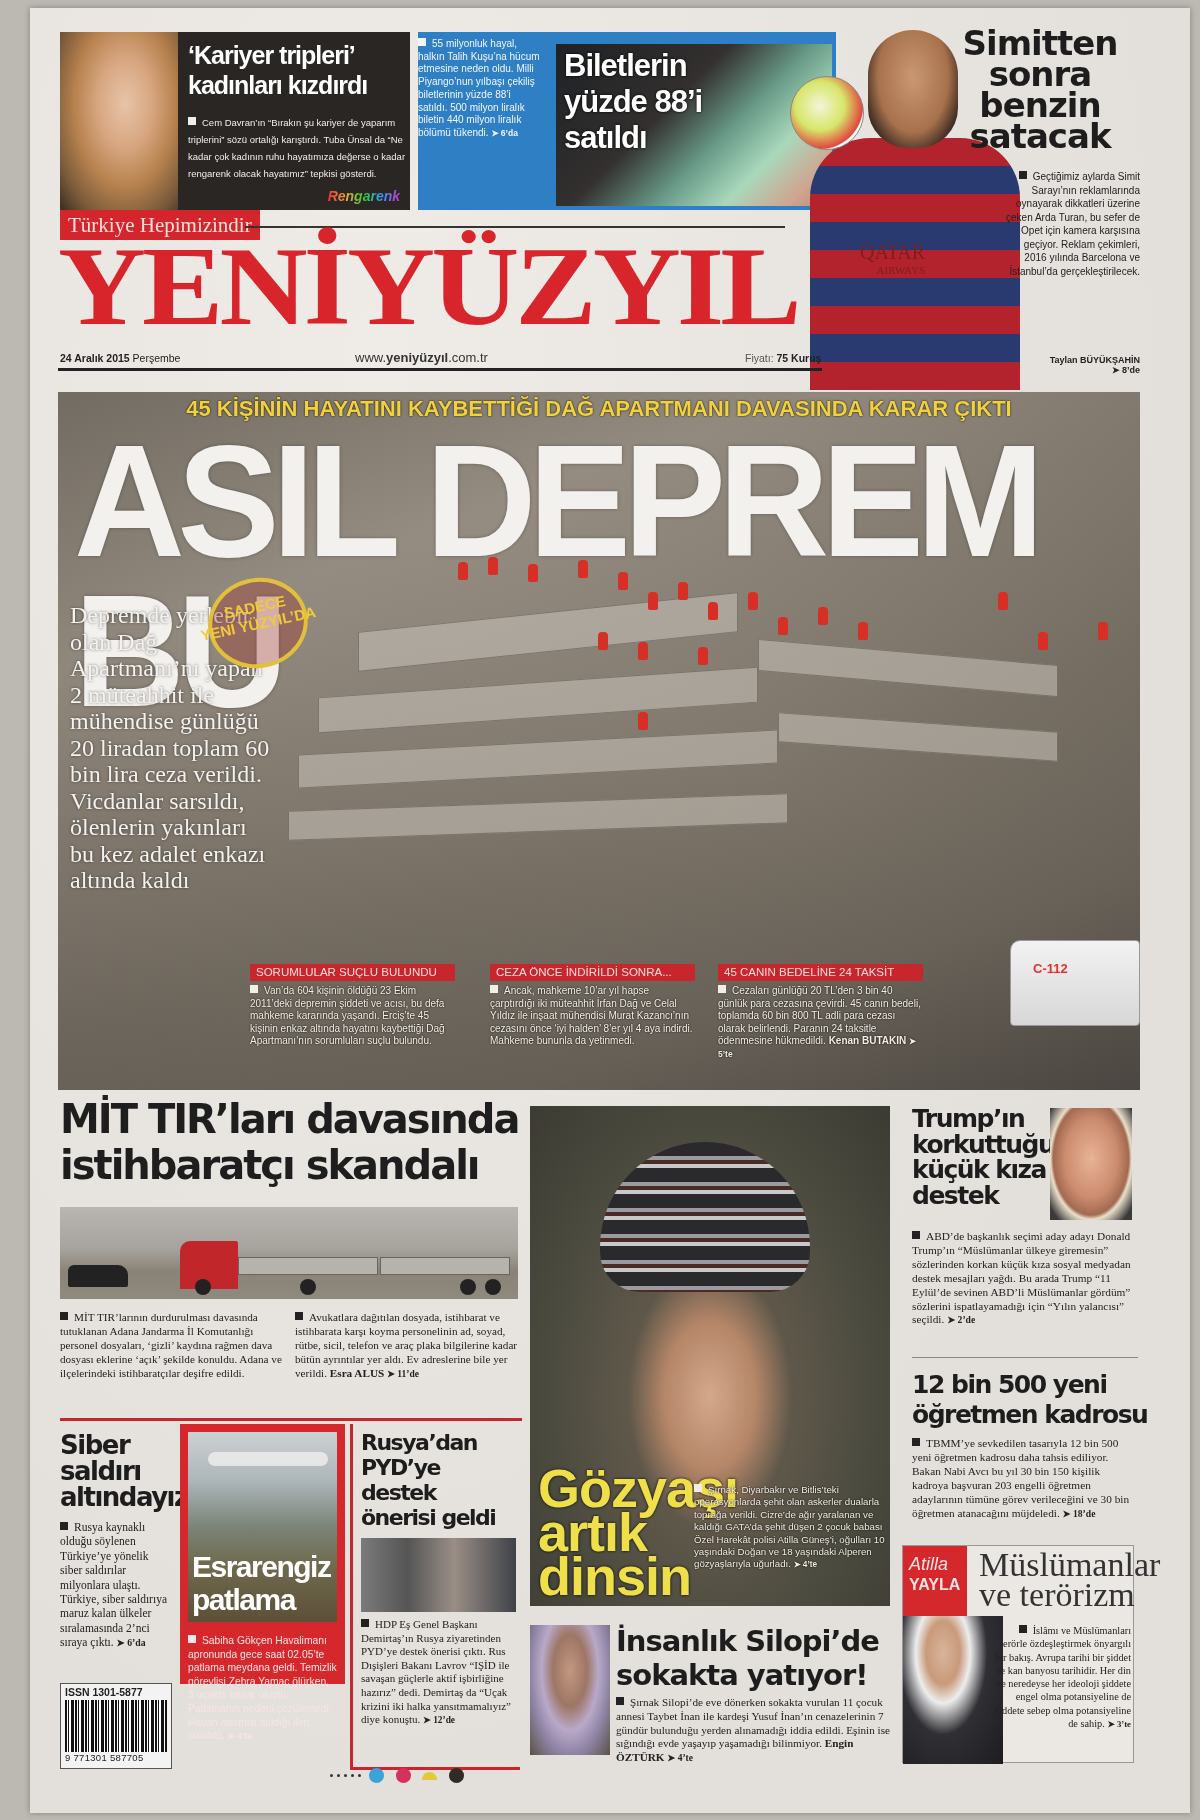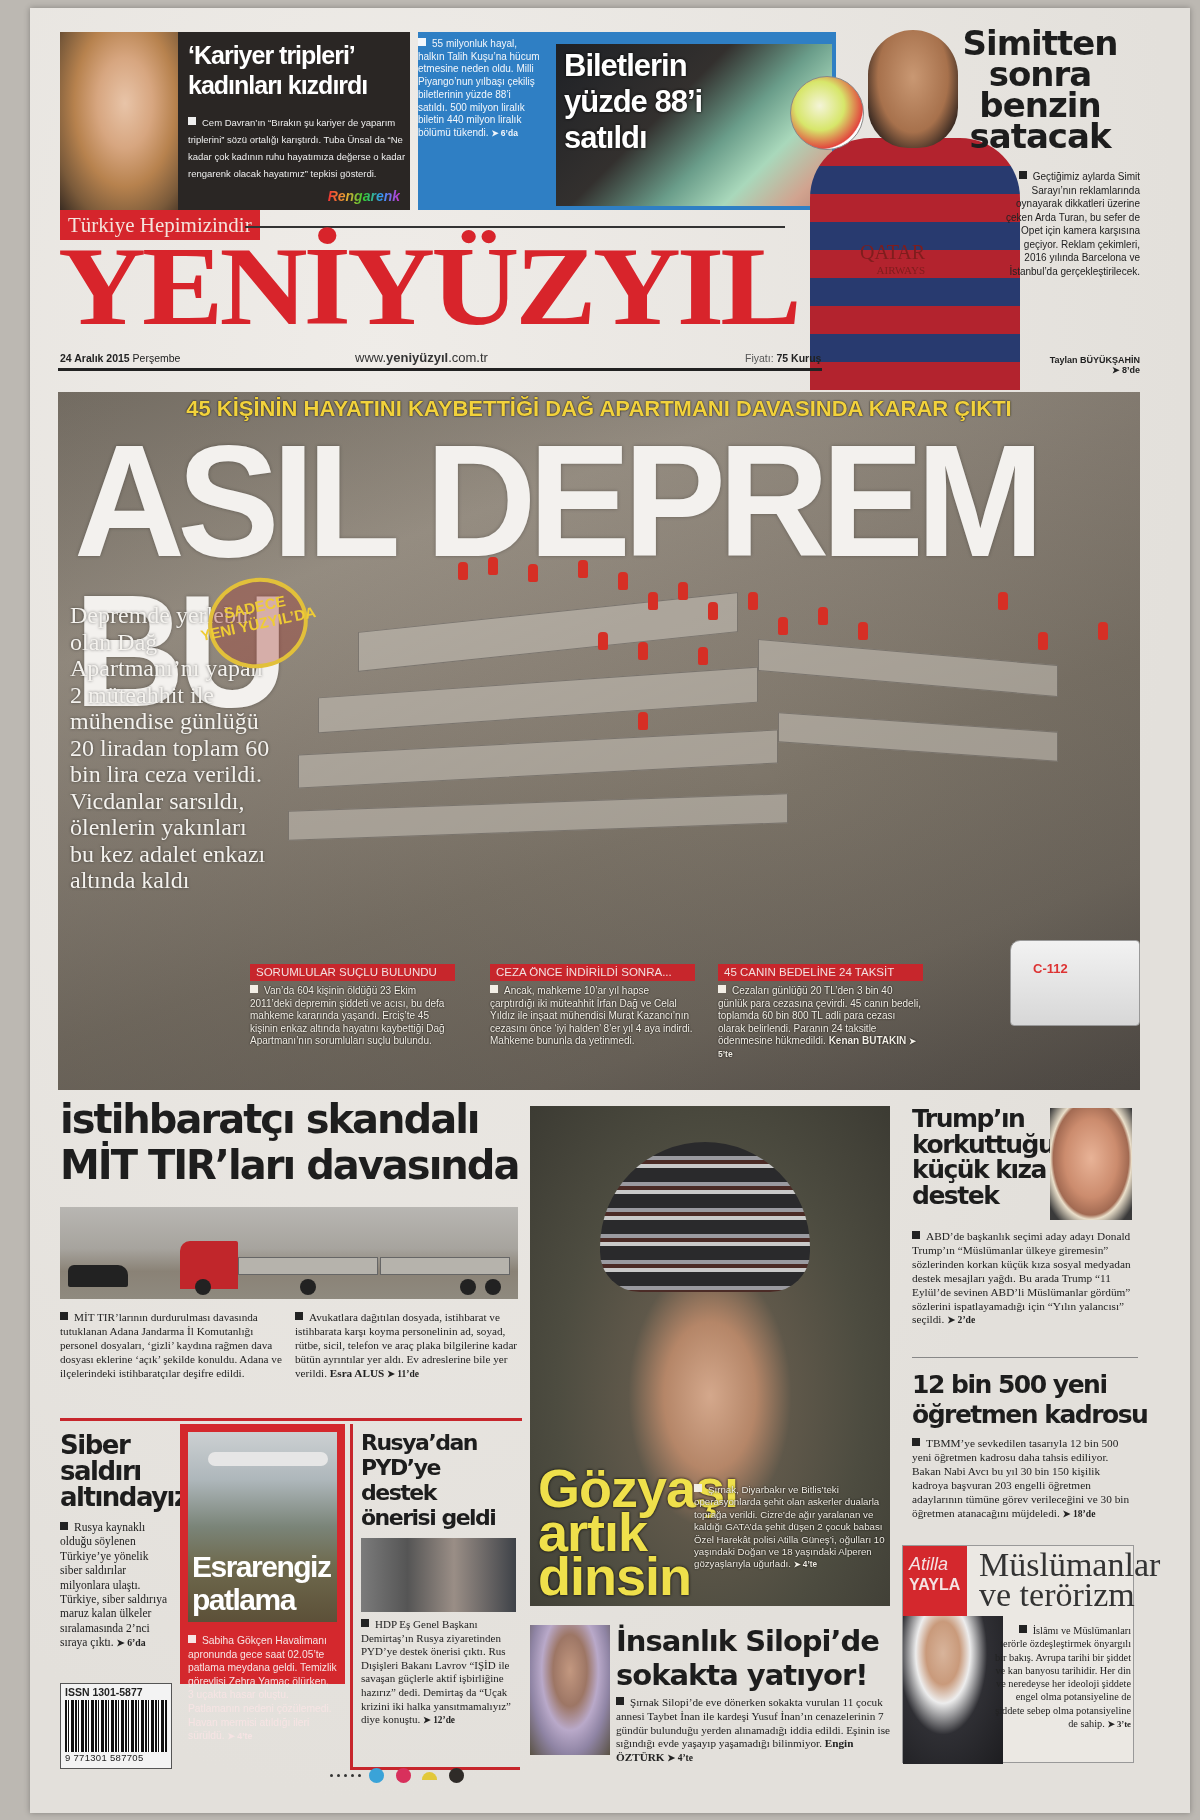--- a/index.html
+++ b/index.html
@@ -230,22 +230,22 @@
     <div class="lbl">CEZA ÖNCE İNDİRİLDİ SONRA...</div>
     <div class="txt"><span class="sq"></span><span>Ancak, mahkeme 10’ar yıl hapse çarptırdığı iki müteahhit İrfan Dağ ve Celal Yıldız ile inşaat mühendisi Murat Kazancı’nın cezasını önce ‘iyi halden’ 8’er yıl 4 aya indirdi. Mahkeme bununla da yetinmedi.</span></div>
   </div>
   <div class="hbox" style="left:660px">
     <div class="lbl">45 CANIN BEDELİNE 24 TAKSİT</div>
     <div class="txt"><span class="sq"></span><span>Cezaları günlüğü 20 TL’den 3 bin 40 günlük para cezasına çevirdi. 45 canın bedeli, toplamda 60 bin 800 TL adli para cezası olarak belirlendi. Paranın 24 taksitle ödenmesine hükmedildi.</span> <b>Kenan BUTAKIN</b> <span class="ref">➤ 5’te</span></div>
   </div>
 </div>
 
 <div id="mit-title" class="abs">
+  <div>MİT TIR’ları davasında</div>
   <div>istihbaratçı skandalı</div>
-  <div>MİT TIR’ları davasında</div>
 </div>
 <div id="mit-img" class="abs">
   <div class="truck-cab"></div>
   <div class="trailer" style="left:178px;width:140px"></div>
   <div class="trailer" style="left:320px;width:130px"></div>
   <div class="wheel" style="left:135px"></div>
   <div class="wheel" style="left:240px"></div>
   <div class="wheel" style="left:400px"></div>
   <div class="wheel" style="left:425px"></div>
   <div style="position:absolute;left:8px;top:58px;width:60px;height:22px;background:#222;border-radius:6px 10px 2px 2px"></div>

